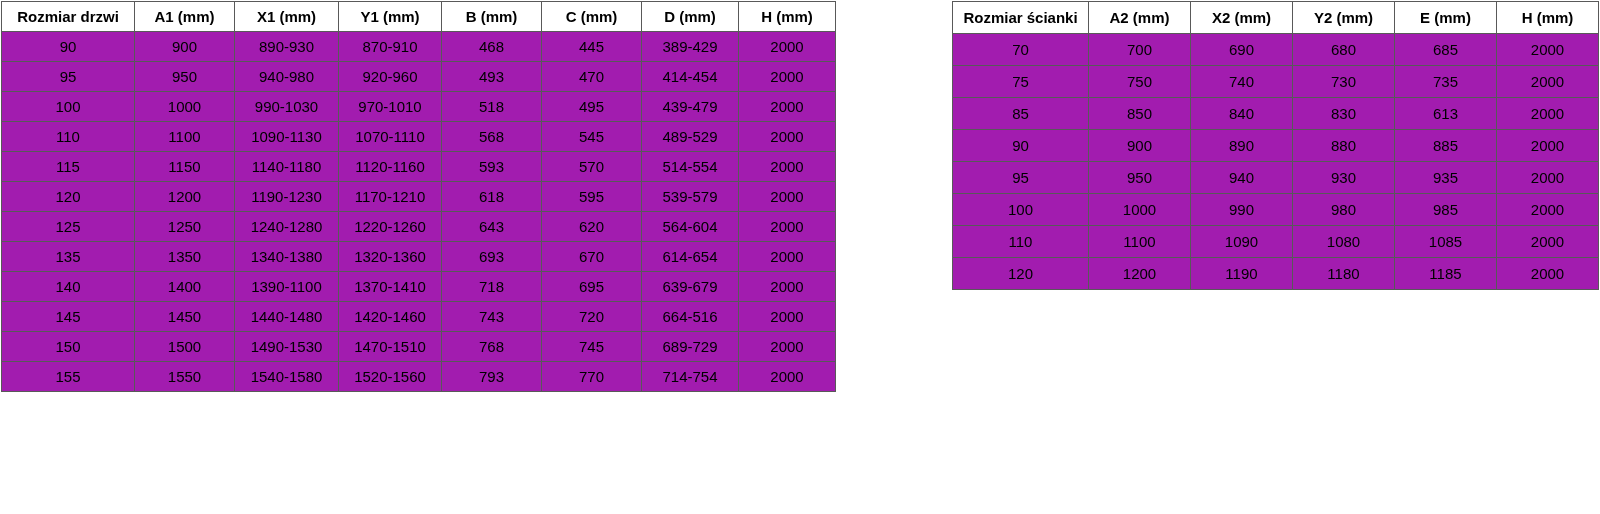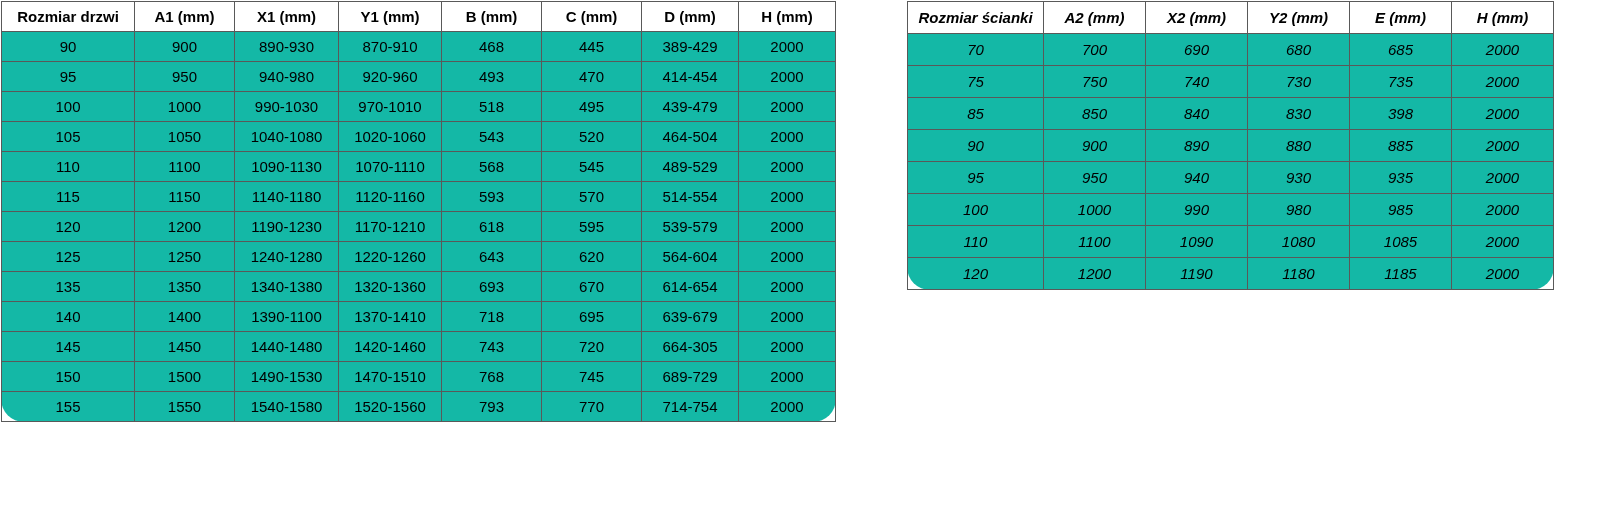--- a/index.html
+++ b/index.html
@@ -13,22 +13,21 @@
     position: relative;
     font-family: "Liberation Sans", sans-serif;
     color: #000000;
     overflow: hidden;
   }
   table.spec {
     position: absolute;
     top: 1px;
     border-collapse: collapse;
     table-layout: fixed;
-    background: #14b8a6;
-    border-radius: 23px;
+    background: #a21caf;
   }
   table.spec th,
   table.spec td {
     border: 1px solid #595959;
     text-align: center;
     vertical-align: middle;
     padding: 0;
     font-size: 15px;
     line-height: 1;
     white-space: nowrap;
@@ -42,23 +41,22 @@
     height: 32px;
   }
   #door-table {
     left: 1px;
     width: 834px;
   }
   #door-table tr {
     height: 30px; 
   }
   #wall-table {
-    left: 907px;
+    left: 952px;
     width: 646px;
-    font-style: italic;
   }
 </style>
 </head>
 <body>
 
 <table class="spec" id="door-table">
   <colgroup>
     <col style="width:133px">
     <col style="width:100px">
     <col style="width:104px">
@@ -105,30 +103,20 @@
         <td>100</td>
         <td>1000</td>
         <td>990-1030</td>
         <td>970-1010</td>
         <td>518</td>
         <td>495</td>
         <td>439-479</td>
         <td>2000</td>
       </tr>
       <tr>
-        <td>105</td>
-        <td>1050</td>
-        <td>1040-1080</td>
-        <td>1020-1060</td>
-        <td>543</td>
-        <td>520</td>
-        <td>464-504</td>
-        <td>2000</td>
-      </tr>
-      <tr>
         <td>110</td>
         <td>1100</td>
         <td>1090-1130</td>
         <td>1070-1110</td>
         <td>568</td>
         <td>545</td>
         <td>489-529</td>
         <td>2000</td>
       </tr>
       <tr>
@@ -181,21 +169,21 @@
         <td>639-679</td>
         <td>2000</td>
       </tr>
       <tr>
         <td>145</td>
         <td>1450</td>
         <td>1440-1480</td>
         <td>1420-1460</td>
         <td>743</td>
         <td>720</td>
-        <td>664-305</td>
+        <td>664-516</td>
         <td>2000</td>
       </tr>
       <tr>
         <td>150</td>
         <td>1500</td>
         <td>1490-1530</td>
         <td>1470-1510</td>
         <td>768</td>
         <td>745</td>
         <td>689-729</td>
@@ -248,21 +236,21 @@
         <td>740</td>
         <td>730</td>
         <td>735</td>
         <td>2000</td>
       </tr>
       <tr>
         <td>85</td>
         <td>850</td>
         <td>840</td>
         <td>830</td>
-        <td>398</td>
+        <td>613</td>
         <td>2000</td>
       </tr>
       <tr>
         <td>90</td>
         <td>900</td>
         <td>890</td>
         <td>880</td>
         <td>885</td>
         <td>2000</td>
       </tr>

